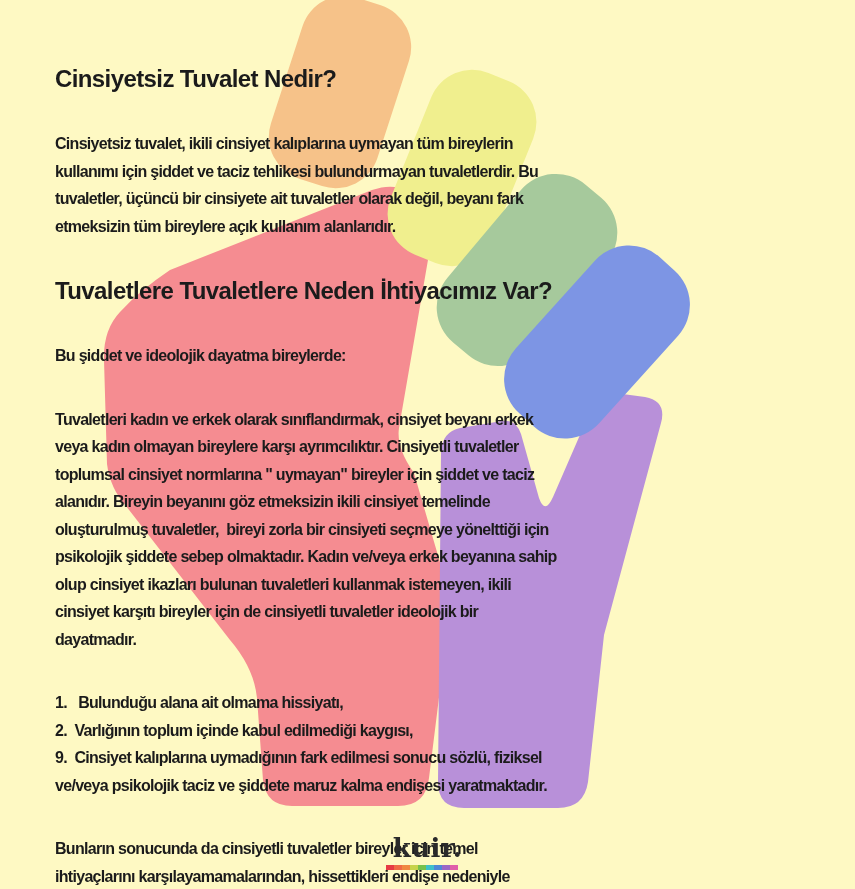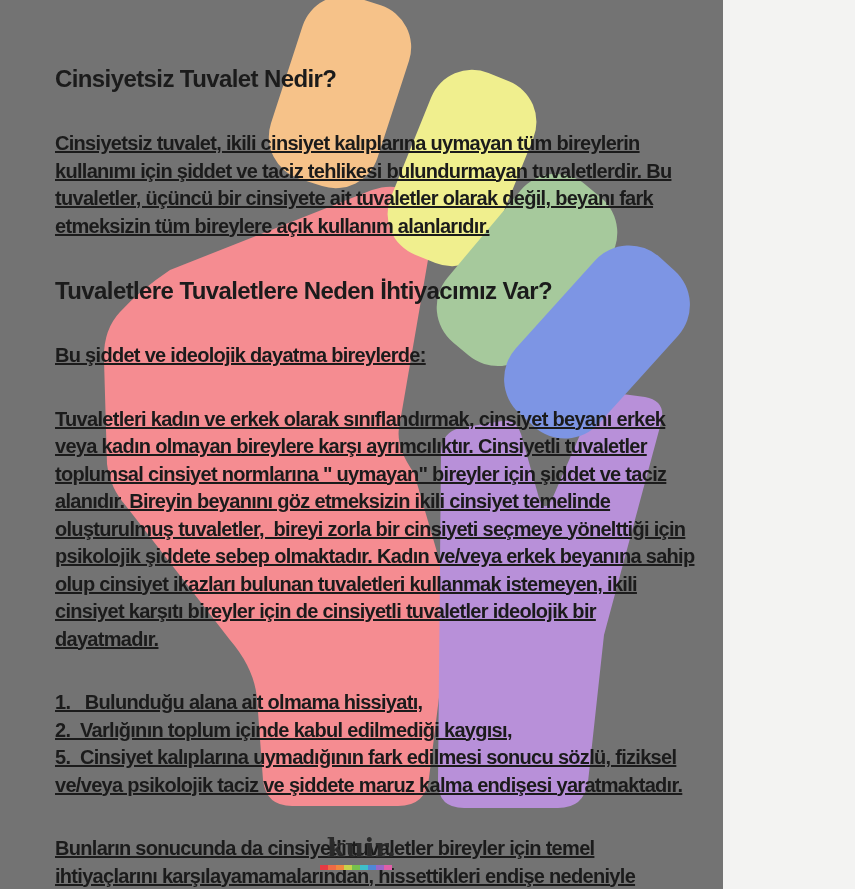--- a/index.html
+++ b/index.html
@@ -4,43 +4,43 @@
 <style>
   html,body { margin:0; padding:0; }
   body {
     width:855px; height:889px;
     background:#f3f3f2;
     font-family:"Liberation Sans", sans-serif;
     overflow:hidden;
   }
   .page {
     position:relative;
-    width:723px; height:889px;
-    background:#737373;
+    width:855px; height:889px;
+    background:#fef9c3;
     overflow:hidden;
   }
   .fist {
     position:absolute; left:0; top:0;
     width:855px; height:889px;
     display:block;
   }
   .content {
     position:absolute; left:55px; top:28px;
     width:772px;
     color:#1b1b1b;
     font-weight:bold;
     letter-spacing:-0.7px;
     white-space:pre;
   }
   .h {
     font-size:24px; line-height:30px;
     letter-spacing:-0.6px;
   }
   .p {
-    font-size:20px; line-height:27.5px;text-decoration:underline;
+    font-size:16px; line-height:27.5px;
   }
   .logo {
     position:absolute; left:0; right:0; top:828px;
     text-align:center;
   }
   .wordmark {
     font-family:"DejaVu Serif", serif;
     font-weight:bold;
     font-size:26px; line-height:40px;
     color:#2a2a2a;
@@ -90,21 +90,21 @@
 veya kadın olmayan bireylere karşı ayrımcılıktır. Cinsiyetli tuvaletler
 toplumsal cinsiyet normlarına " uymayan" bireyler için şiddet ve taciz
 alanıdır. Bireyin beyanını göz etmeksizin ikili cinsiyet temelinde
 oluşturulmuş tuvaletler,  bireyi zorla bir cinsiyeti seçmeye yönelttiği için
 psikolojik şiddete sebep olmaktadır. Kadın ve/veya erkek beyanına sahip
 olup cinsiyet ikazları bulunan tuvaletleri kullanmak istemeyen, ikili
 cinsiyet karşıtı bireyler için de cinsiyetli tuvaletler ideolojik bir
 dayatmadır.</div>
     <div class="p">1.   Bulunduğu alana ait olmama hissiyatı,
 2.  Varlığının toplum içinde kabul edilmediği kaygısı,
-5.  Cinsiyet kalıplarına uymadığının fark edilmesi sonucu sözlü, fiziksel
+9.  Cinsiyet kalıplarına uymadığının fark edilmesi sonucu sözlü, fiziksel
 ve/veya psikolojik taciz ve şiddete maruz kalma endişesi yaratmaktadır.</div>
     <div class="p">Bunların sonucunda da cinsiyetli tuvaletler bireyler için temel
 ihtiyaçlarını karşılayamamalarından, hissettikleri endişe nedeniyle
 intihar düşüncesine kadar giden zorlu bir süreç haline gelmektedir.</div>
     
     
   </div>
 
   <div class="logo">
     <div class="wordmark">kuir.</div>

